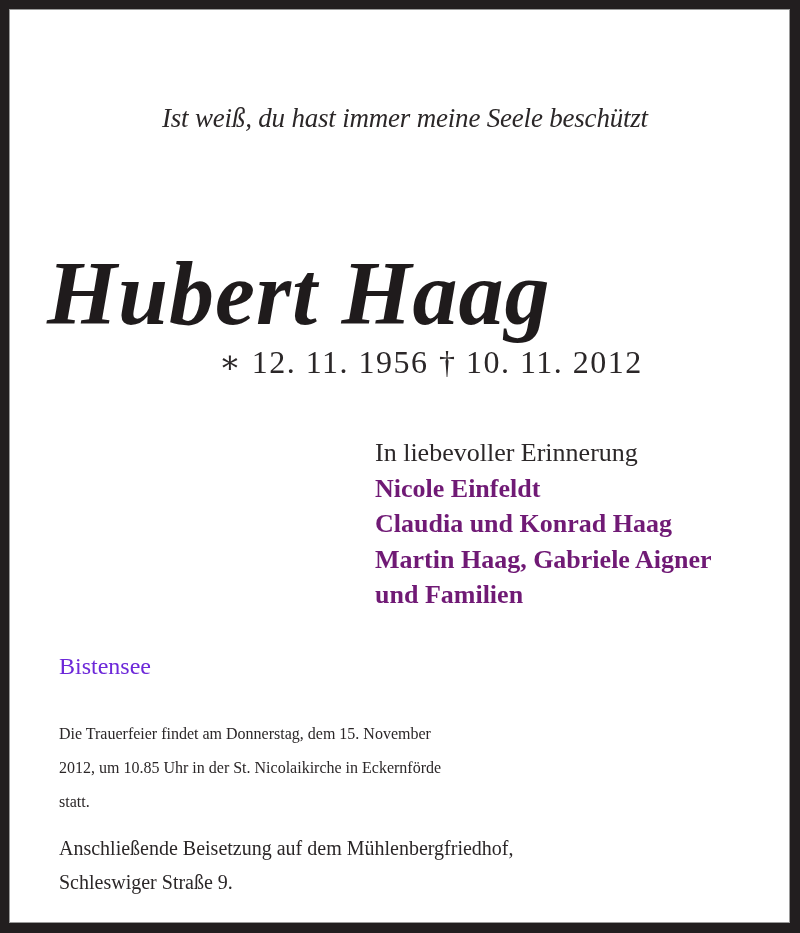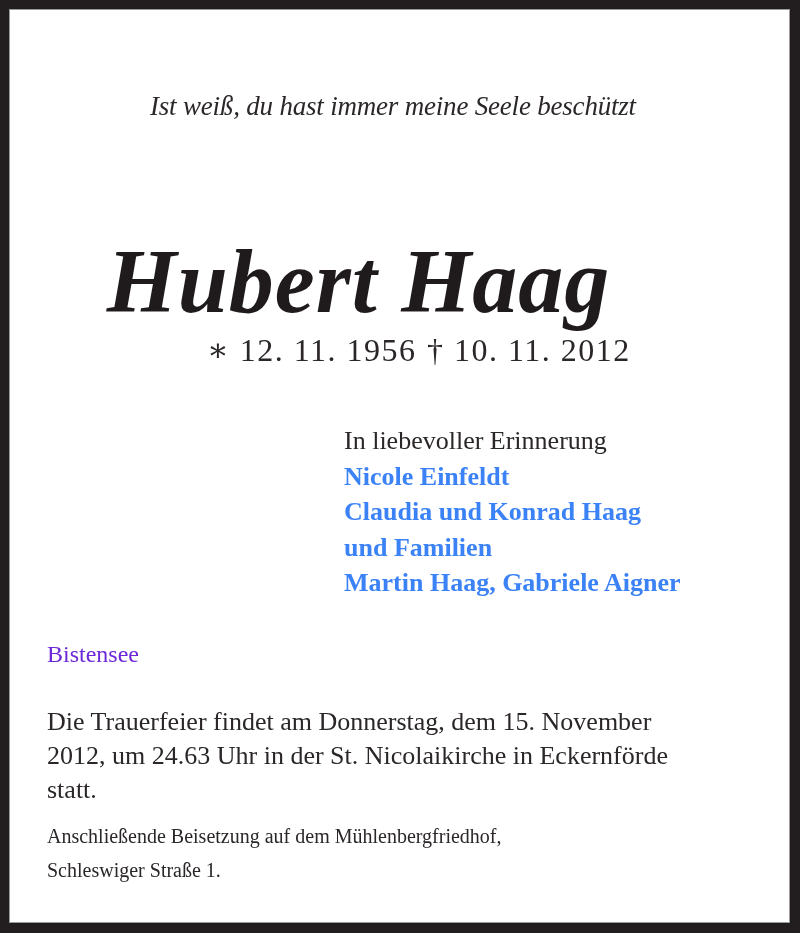--- a/index.html
+++ b/index.html
@@ -20,75 +20,75 @@
       left: 9px;
       top: 9px;
       width: 781px;
       height: 914px;
       background: #ffffff;
       box-shadow: inset 0 0 0 1px #9a9a9a;
     }
     .abs {
       position: absolute;
       white-space: nowrap;
-      margin: 0;
+      margin: 12px;
     }
     .poem {
       left: 141px;
       top: 80px;
       font-style: italic;
       font-size: 27px;
       line-height: 34px;
       color: #2b2728;
       letter-spacing: -0.2px;
     }
     .poem div { white-space: nowrap; }
     .name {
       left: 0;
       width: 673px;
-      text-align: center;
+      text-align: left;
       top: 218px;
       font-style: italic;
       font-size: 90px;
       line-height: 110px;
       color: #1f1b1c;
       letter-spacing: 1px;
       padding-left: 26px;
       box-sizing: border-box;
     }
     .dates {
       top: 324px;
       font-size: 32px;
       line-height: 34px;
       color: #2b2728;
       letter-spacing: 1.5px;
     }
     .date-birth { left: 198px; }
     .date-death { left: 418px; }
     .memory {
-      left: 335px;
+      left: 354px;
       top: 414px;
       font-size: 26px;
       line-height: 35.5px;
       color: #2b2728;
     }
     .memory .intro { font-weight: normal; }
-    .memory .mourner { font-weight: bold; color: #3b82f6; }
+    .memory .mourner { font-weight: bold; color: #701a75; }
     .place {
       left: 38px;
       top: 628px;
       font-size: 24px;
       line-height: 34px;
       color: #6d28d9;
     }
     .funeral {
       left: 38px;
       top: 696px;
       width: 710px;
-      font-size: 26px;
+      font-size: 16px;
       line-height: 34px;
       color: #2b2728;
       white-space: normal;
     }
     .funeral div { white-space: nowrap; }
     .burial {
       left: 38px;
       top: 810px;
       font-size: 20px;
       line-height: 34px;
@@ -107,30 +107,30 @@
 
   <h1 class="abs name">Hubert Haag</h1>
 
   <div class="abs dates date-birth">∗ 12. 11. 1956</div>
   <div class="abs dates date-death">† 10. 11. 2012</div>
 
   <div class="abs memory">
     <div class="intro">In liebevoller Erinnerung</div>
     <div class="mourner">Nicole Einfeldt</div>
     <div class="mourner">Claudia und Konrad Haag</div>
+    <div class="mourner">Martin Haag, Gabriele Aigner</div>
     <div class="mourner">und Familien</div>
-    <div class="mourner">Martin Haag, Gabriele Aigner</div>
   </div>
 
   <div class="abs place">Bistensee</div>
 
   <div class="abs funeral">
     <div>Die Trauerfeier findet am Donnerstag, dem 15. November</div>
-    <div>2012, um 24.63 Uhr in der St. Nicolaikirche in Eckernförde</div>
+    <div>2012, um 10.85 Uhr in der St. Nicolaikirche in Eckernförde</div>
     <div>statt.</div>
   </div>
 
   <div class="abs burial">
     <div>Anschließende Beisetzung auf dem Mühlenbergfriedhof,</div>
-    <div>Schleswiger Straße 1.</div>
+    <div>Schleswiger Straße 9.</div>
   </div>
 
 </div>
 
 </body></html>

